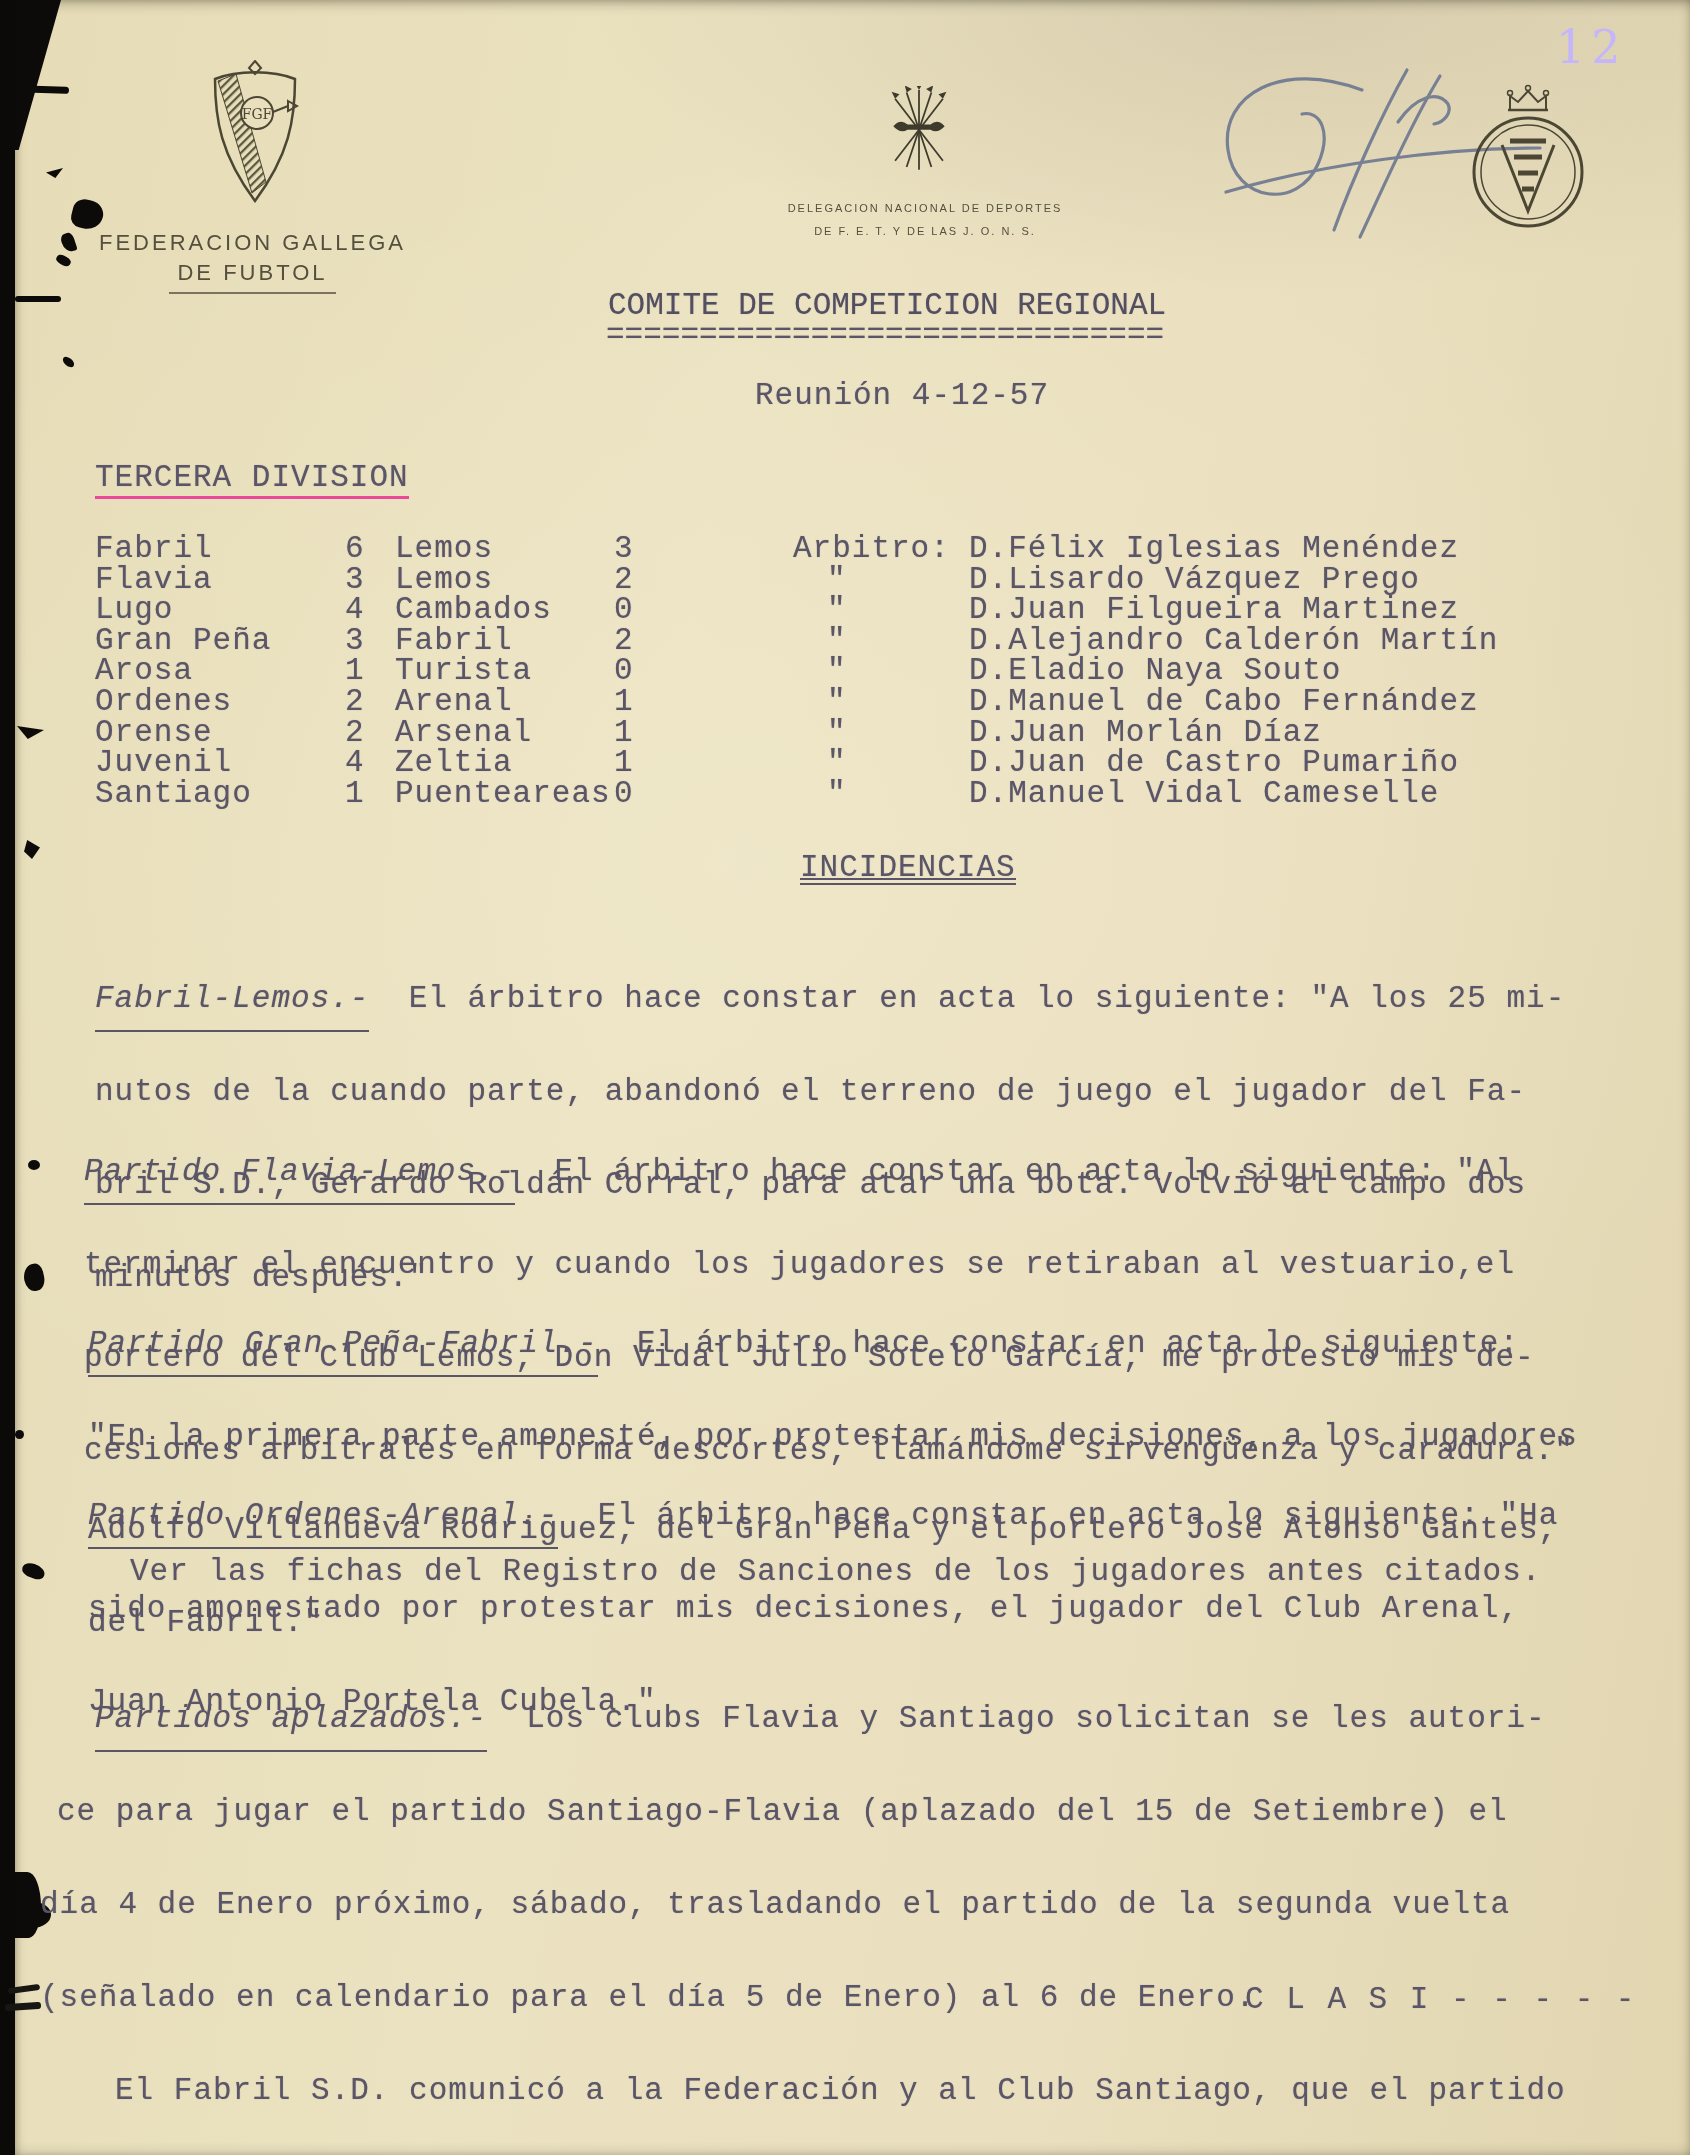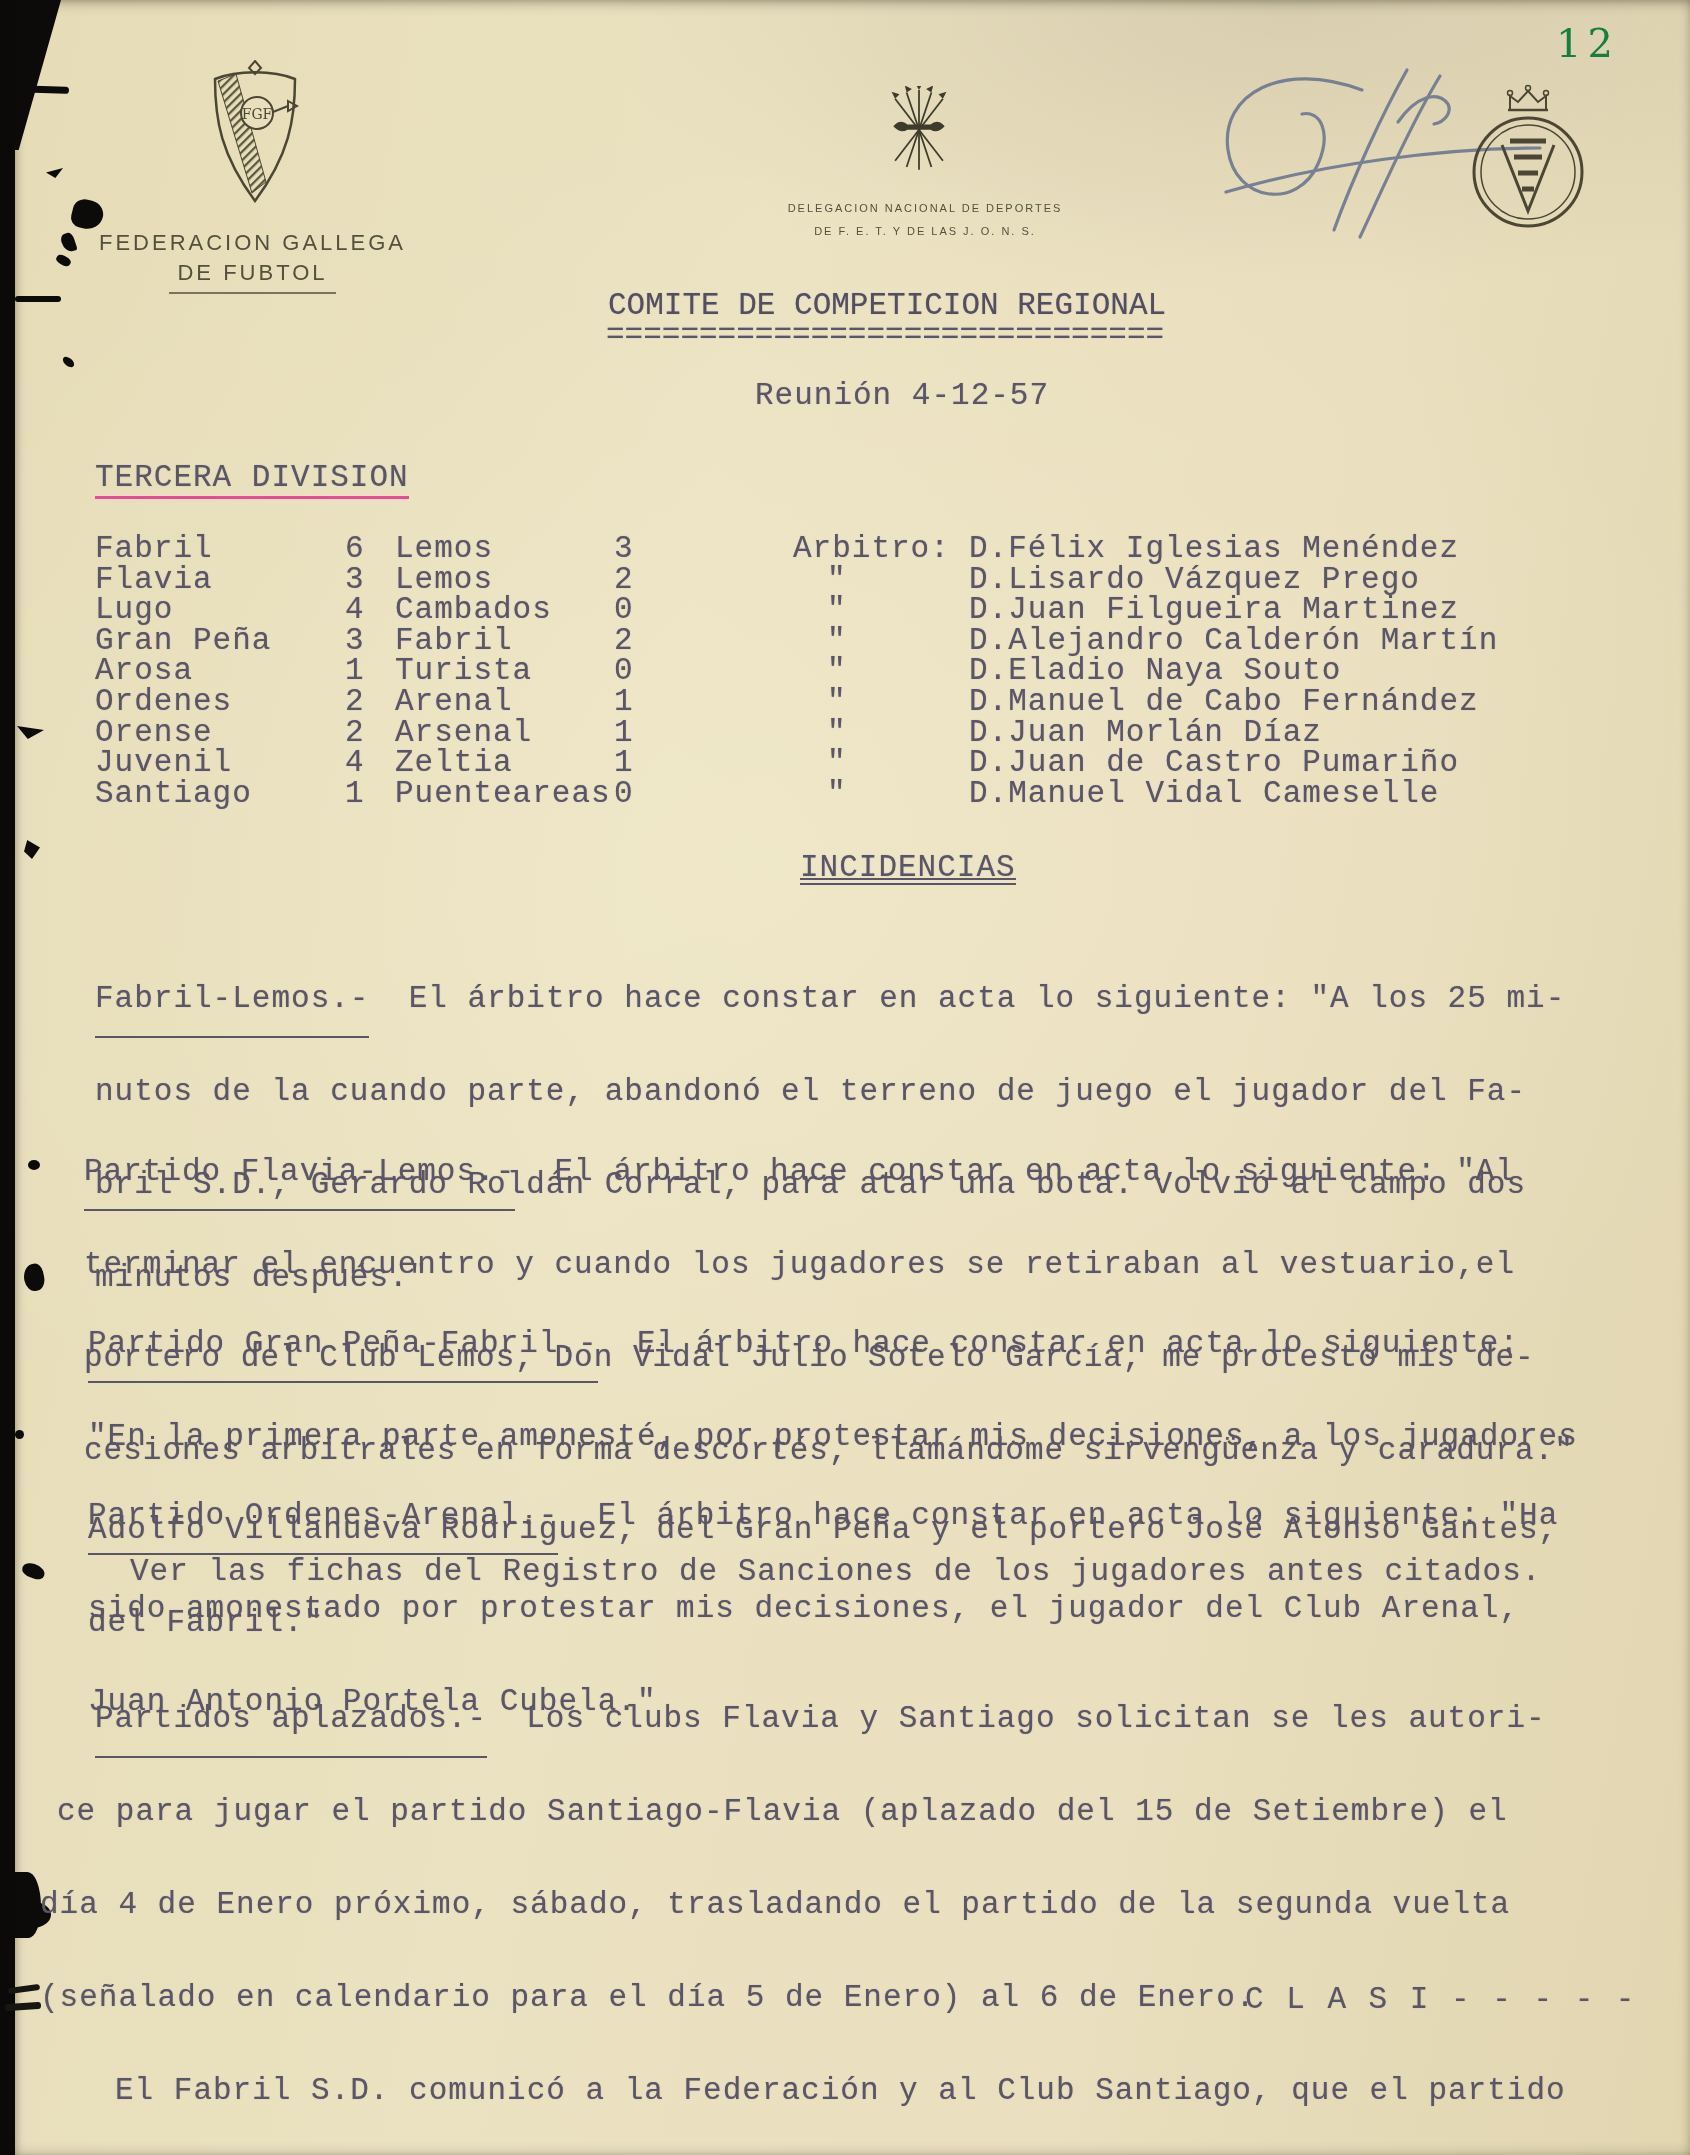--- a/index.html
+++ b/index.html
@@ -29,21 +29,21 @@
   }
   .print {
     position:absolute;
     font-family:"Liberation Sans","DejaVu Sans",sans-serif;
     color:#55503e;
   }
   .svgbox { position:absolute; }
 
   #page-number { position:absolute; top:20px; left:1556px;
     font-family:"DejaVu Serif","Liberation Serif",serif;
-    font-size:40px; color:#15803d; letter-spacing:6px; }
+    font-size:46px; color:#c4b5fd; letter-spacing:6px; }
 
   #org-left { top:228px; left:85px; width:335px; text-align:center;
     font-size:22px; letter-spacing:3px; line-height:30px; }
   #org-left .u { display:inline-block; border-bottom:2px solid rgba(85,80,62,.75); padding:0 8px 4px; }
 
   #org-center { top:197px; left:690px; width:470px; text-align:center;
     font-size:11px; letter-spacing:2px; line-height:23px; }
 
   #doc-title { top:288px; left:608px; letter-spacing:0; color:#534e60; }
   #title-underline { top:317px; left:606px; letter-spacing:0; }
@@ -55,21 +55,21 @@
   .t-row span { display:inline-block; vertical-align:top; }
   .c-home { width:250px; } .c-hs { width:50px; } .c-away { width:219px; }
   .c-as { width:179px; } .c-arb { width:176px; } .c-arb.ditto { padding-left:34px; }
 
   #incidencias { top:850px; left:800px; 
     background-image:linear-gradient(#5b5667,#5b5667),linear-gradient(#5b5667,#5b5667);
     background-size:100% 2px,100% 2px; background-repeat:no-repeat;
     background-position:0 calc(100% - 5px),0 100%; }
 
   .para { line-height:31px; }
-  .lead { border-bottom:2px solid #5b5667; padding-bottom:20px; }
+  .lead { border-bottom:2px solid #5b5667; padding-bottom:14px;font-style:italic; }
   #p1 { top:921px; left:95px; }
   #p2 { top:1094px; left:84px; }
   #p3 { top:1266px; left:88px; }
   #p4 { top:1438px; left:88px; }
   #p5 { top:1556px; left:130px; }
   #p6 { top:1641px; left:0; }
   .i40{margin-left:40px;} .i57{margin-left:57px;}
   .i95{margin-left:95px;} .i115{margin-left:115px;}
 
   #clasi { top:1982px; left:1245px; letter-spacing:2px; }

